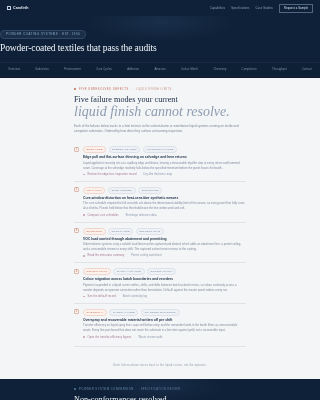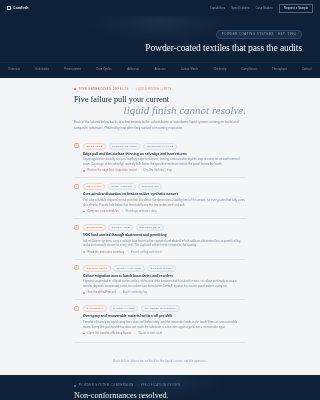--- a/index.html
+++ b/index.html
@@ -28,21 +28,21 @@
   .topnav-links { display: flex; align-items: center; gap: 6px; }
   .topnav-link { color: #90a3bb; font-size: 2.7px; letter-spacing: .12px; white-space: nowrap; }
   .topnav-cta {
     border: 0.5px solid #51667f; color: #d7e2ef;
     font-size: 2.7px; letter-spacing: .12px;
     padding: 2px 4px; border-radius: 0.5px; white-space: nowrap;
   }
 
   
   .hero {
-    background: #0f2138; padding: 5px 18px 9px; text-align: right;
+    background: #0f2138; padding: 5px 0 9px; text-align: left;
     position: relative; overflow: hidden;
   }
   .hero::after{
     content:""; position:absolute; left:50%; top:-14px; transform:translateX(-50%);
     width:150px; height:40px; border-radius:50%;
     background: radial-gradient(ellipse at center, rgba(78,120,170,.16), rgba(15,33,56,0) 70%);
   }
   .hero-eyebrow {
     display: inline-block; position: relative; z-index: 2;
     color: #8fb0cf; font-size: 2.8px; letter-spacing: .55px;
@@ -80,22 +80,22 @@
   .sec-eyebrow-txt { color: #c06a52; font-size: 2.7px; letter-spacing: .5px; }
   .sec-eyebrow-sep { color: #cfa99d; font-size: 2.7px; }
   .sec-eyebrow-alt { color: #c99584; font-size: 2.7px; letter-spacing: .4px; }
 
   .sec-title {
     font-family: "Liberation Serif", serif;
     color: #182b42; font-size: 8.2px; font-weight: 400; line-height: 1.18;
   }
   .sec-title-em {
     font-family: "Liberation Serif", serif;
-    color: #8d9cb0; font-size: 11px; font-style: italic; font-weight: 400;
-    line-height: 1.18; display: block; margin-bottom: 3px; text-align: right;
+    color: #8d9cb0; font-size: 14px; font-style: italic; font-weight: 400;
+    line-height: 1.18; display: block; margin-bottom: 3px;
   }
   .sec-body { color: #7c8798; font-size: 3px; line-height: 1.75; letter-spacing: .02px; }
 
   
   .items { margin-top: 7px; display: flex; flex-direction: column; }
   .item {
     border-top: 0.4px solid #e0e3e8;
     padding: 5px 0 5px 0;
     display: flex; gap: 4px;
   }
@@ -192,21 +192,21 @@
   <div class="main">
     <div class="wrap">
 
       <div class="sec-eyebrow">
         <span class="sec-eyebrow-dot"></span>
         <span class="sec-eyebrow-txt">FIVE UNRESOLVED DEFECTS</span>
         <span class="sec-eyebrow-sep">·</span>
         <span class="sec-eyebrow-alt">LIQUID FINISH LIMITS</span>
       </div>
 
-      <div class="sec-title">Five failure pull your current</div>
+      <div class="sec-title">Five failure modes your current</div>
       <span class="sec-title-em">liquid finish cannot resolve.</span>
       <div class="sec-body">Each of the failures below tracks to a limit intrinsic to the solvent-borne or waterborne liquid systems running on textile and composite substrates. Ordered by how often they surface at incoming inspection.</div>
 
       <div class="items">
 
         <div class="item">
           <div class="item-num">1</div>
           <div class="item-body">
             <div class="item-tags">
               <span class="tag kind">EDGE LOSS</span>

